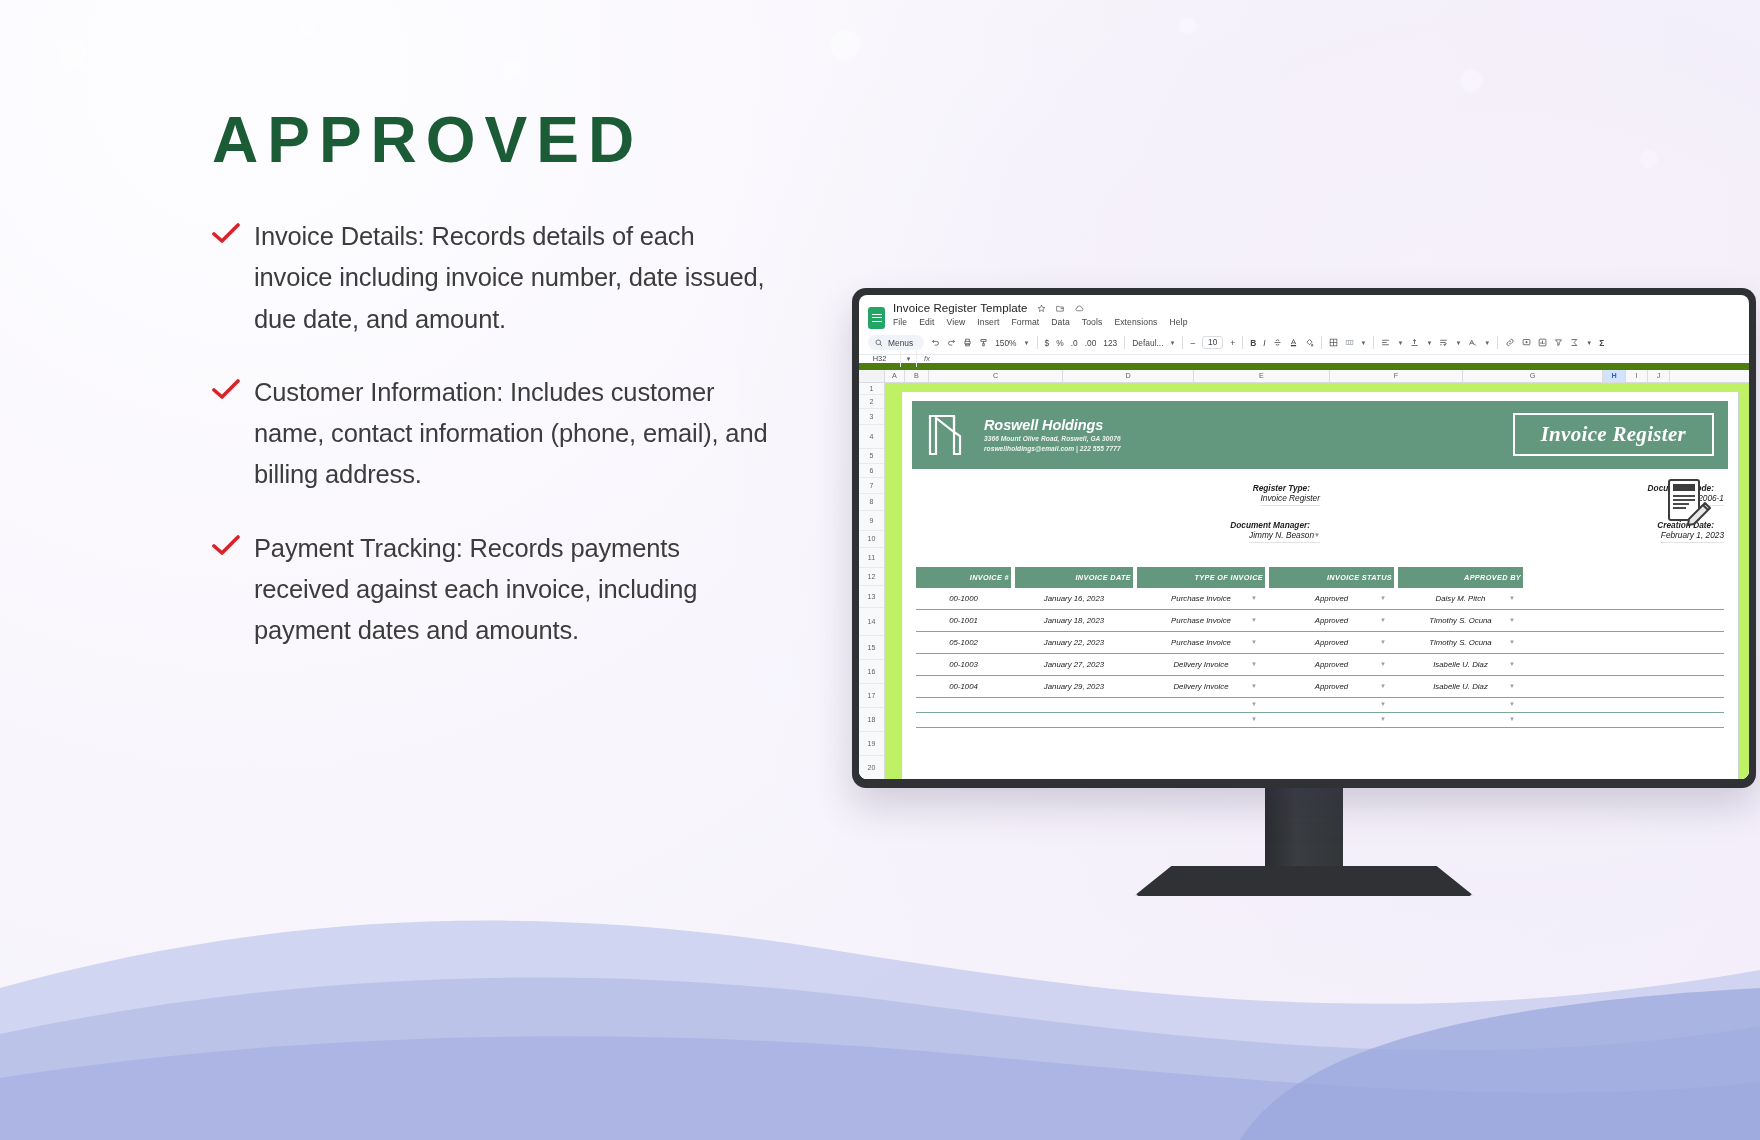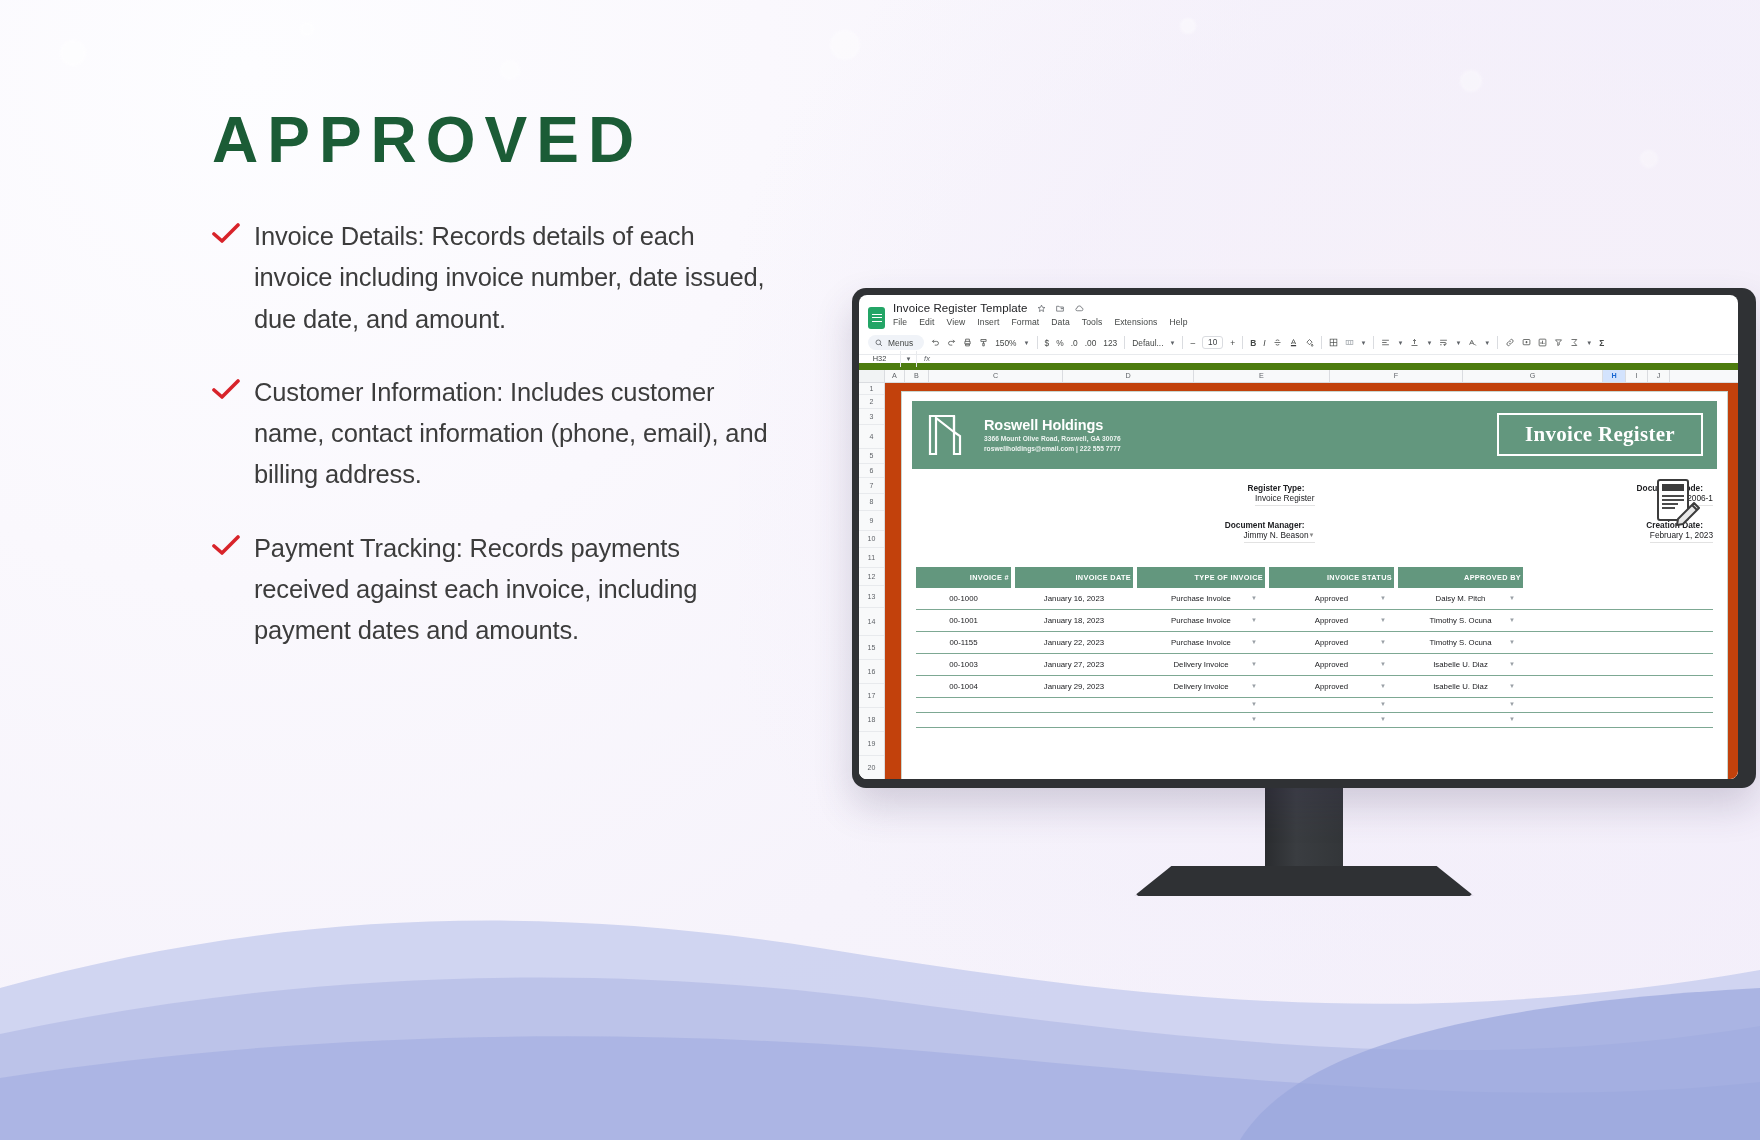--- a/index.html
+++ b/index.html
@@ -51,21 +51,21 @@
     color: #3c3c3c;
     letter-spacing: -0.15px;
   }
 
   
   .monitor { position: absolute; left: 852px; top: 288px; }
   .bezel {
     width: 904px; height: 500px;
     background: #2f3134;
     border-radius: 14px;
-    padding: 7px 18px 9px 7px;
+    padding: 7px 7px 9px 7px;
     box-shadow: 0 18px 38px rgba(60,50,90,0.20);
     position: relative;
     overflow: hidden;
   }
   .screen {
     width: 100%; height: 100%;
     background: #ffffff;
     border-radius: 8px;
     overflow: hidden;
     position: relative;
@@ -147,21 +147,21 @@
     border-right:1px solid #dadce0; font-size:7.2px; color:#5f6368;
     display:flex; align-items:center; justify-content:center; flex:0 0 auto;
   }
   .col-h.active { background:#d3e3fd; color:#1967d2; font-weight:700; }
   .grid-body { flex:1 1 auto; display:flex; overflow:hidden; position:relative; }
   .row-gutter { width:26px; flex:0 0 auto; background:#f8f9fa; border-right:1px solid #dadce0; }
   .row-n {
     font-size:7px; color:#5f6368; text-align:center;
     border-bottom:1px solid #e8eaed; display:flex; align-items:center; justify-content:center;
   }
-  .sheet-canvas { flex:1 1 auto; position:relative; background:#c2410c; overflow:hidden; }
+  .sheet-canvas { flex:1 1 auto; position:relative; background:#bef264; overflow:hidden;font-style:italic; }
 
   
   .doc {
     position:absolute; left: 16px; top: 8px; right: 10px; bottom: -30px;
     background:#fff; border: 1px solid #c9d6cf;
     padding: 9px 10px;
   }
   .doc-head {
     background:#63977e; display:flex; align-items:center; gap:0;
     padding: 11px 14px; height: 68px;
@@ -625,21 +625,21 @@
                     <span class="td c4">
                         <span>Approved</span>
                         <span class="dd">▼</span>
                       </span>
                     <span class="td c5">
                         <span>Timothy S. Ocuna</span>
                         <span class="dd">▼</span>
                       </span>
                   </div>
                   <div class="tbl-row">
-                    <span class="td c1">00-1155</span>
+                    <span class="td c1">05-1002</span>
                     <span class="td c2">January 22, 2023</span>
                     <span class="td c3">
                         <span>Purchase Invoice</span>
                         <span class="dd">▼</span>
                       </span>
                     <span class="td c4">
                         <span>Approved</span>
                         <span class="dd">▼</span>
                       </span>
                     <span class="td c5">

